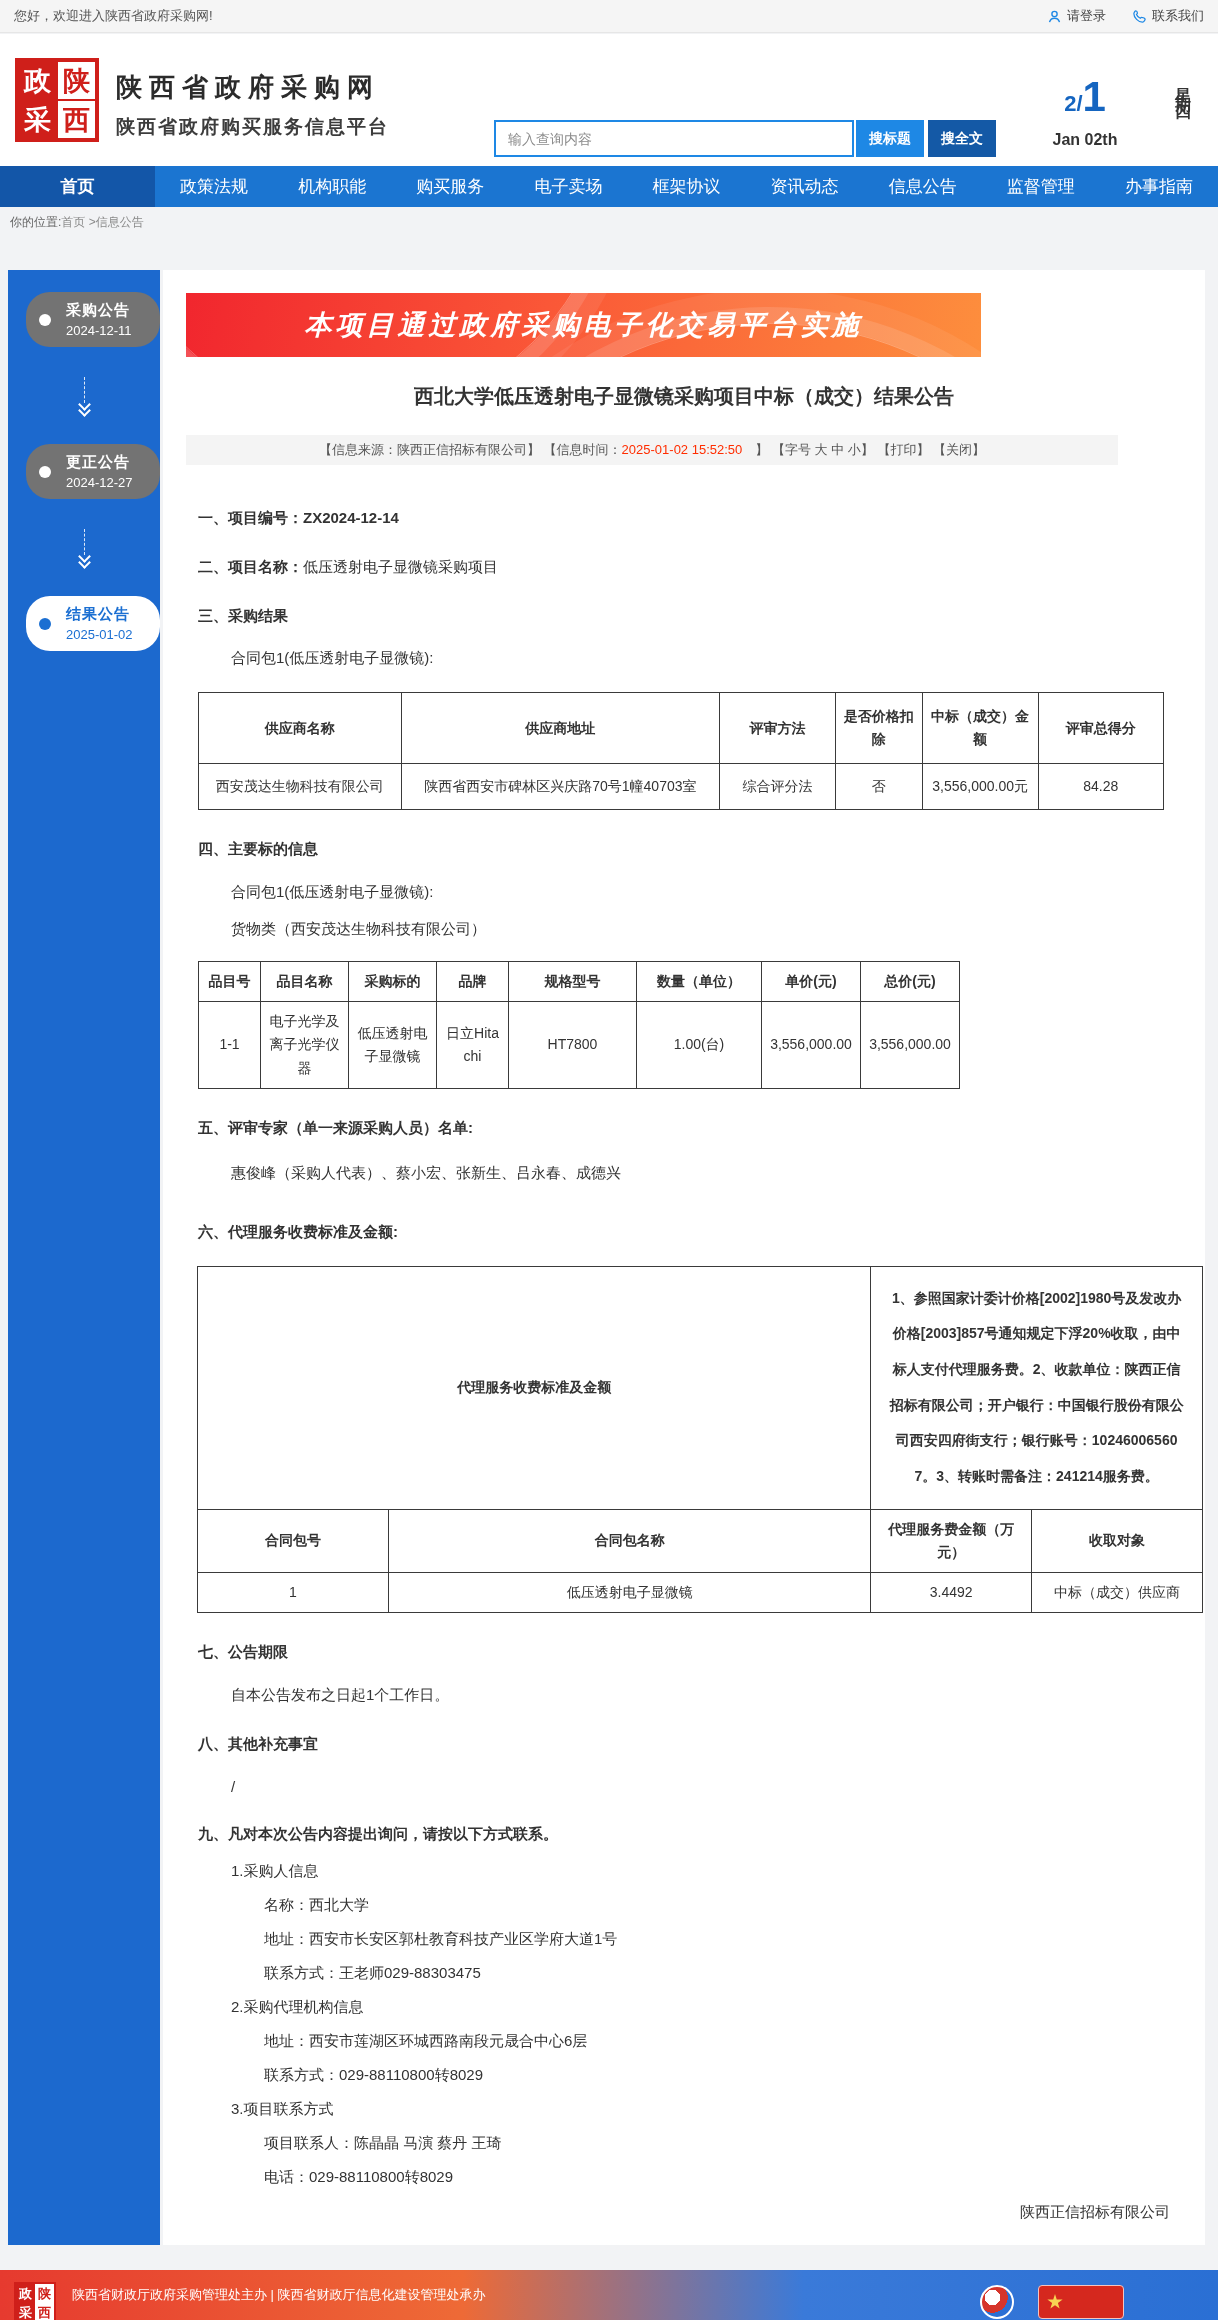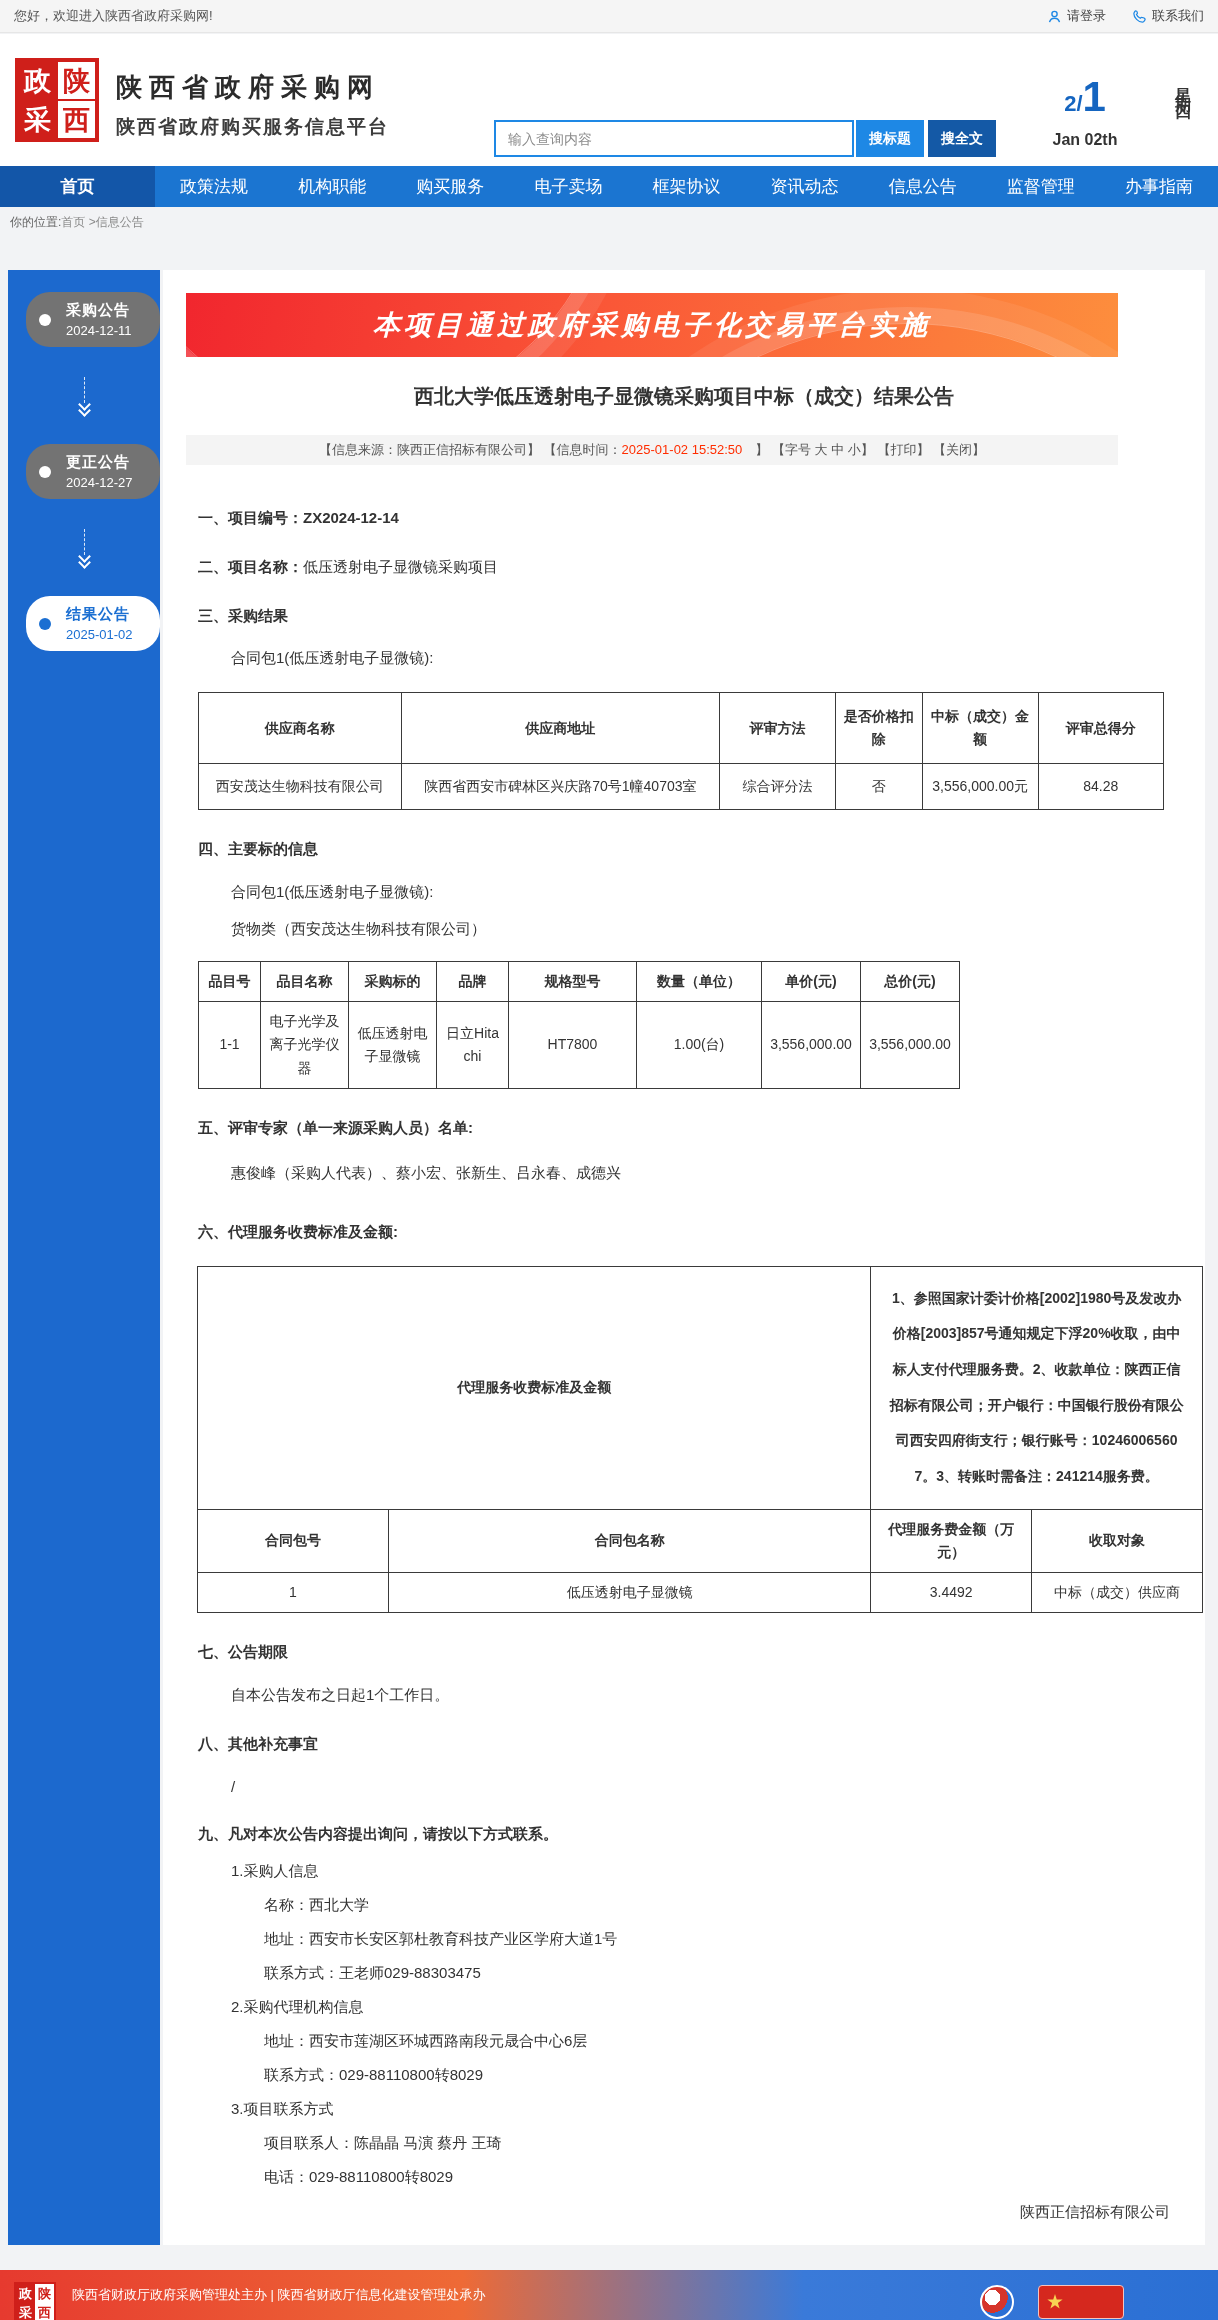--- a/index.html
+++ b/index.html
@@ -52,21 +52,21 @@
   .pill .p-date { font-size:13px; color:#fff; margin-top:3px; }
   .pill.active { background:#fff; }
   .pill.active .dot { background:#1b6fd2; }
   .pill.active .p-label, .pill.active .p-date { color:#1b6fd2; }
   .t-arrow { height:97px; display:flex; flex-direction:column; align-items:center; justify-content:center; }
   .t-arrow .dash { width:0; height:26px; border-left:1px dashed rgba(255,255,255,.85); }
   .t-arrow .chev { width:9px; height:9px; border-right:2px solid #fff; border-bottom:2px solid #fff; transform:rotate(45deg); margin-top:-3px; }
 
   
   .panel { position:absolute; left:163px; top:270px; width:1042px; height:1975px; background:#fff; padding:23px 35px 0 35px; overflow:hidden; }
-  .banner { position:relative; margin-left:-12px; width:932px; height:64px; background:linear-gradient(100deg,#f1262e 0%,#fa5737 45%,#fd8e3d 100%); display:flex; align-items:center; justify-content:center; overflow:hidden; }
+  .banner { position:relative; margin-left:-12px; width:795px; height:64px; background:linear-gradient(100deg,#f1262e 0%,#fa5737 45%,#fd8e3d 100%); display:flex; align-items:center; justify-content:center; overflow:hidden; }
   .banner-text { color:#fff; font-size:27px; font-weight:bold; font-style:italic; letter-spacing:4px; position:relative; z-index:2; }
   .banner::before, .banner::after { content:""; position:absolute; border:1px solid rgba(255,255,255,.28); border-radius:50%; }
   .banner::before { width:500px; height:500px; left:-80px; top:-380px; box-shadow:0 0 0 14px rgba(255,255,255,.12), 0 0 0 30px rgba(255,255,255,.08); }
   .banner::after { width:700px; height:700px; right:-140px; top:30px; box-shadow:0 0 0 16px rgba(255,255,255,.12), 0 0 0 34px rgba(255,255,255,.07); }
 
   .art-title { margin-top:26px; text-align:center; font-size:20px; font-weight:bold; color:#333; }
   .meta-bar { margin-left:-12px; width:932px; margin-top:25px; height:30px; line-height:30px; background:#f4f4f4; text-align:center; font-size:13px; color:#555; white-space:nowrap; }
   .meta-time { color:#ff2d00; }
 
   .h-sec { font-size:15px; font-weight:bold; color:#333; }

